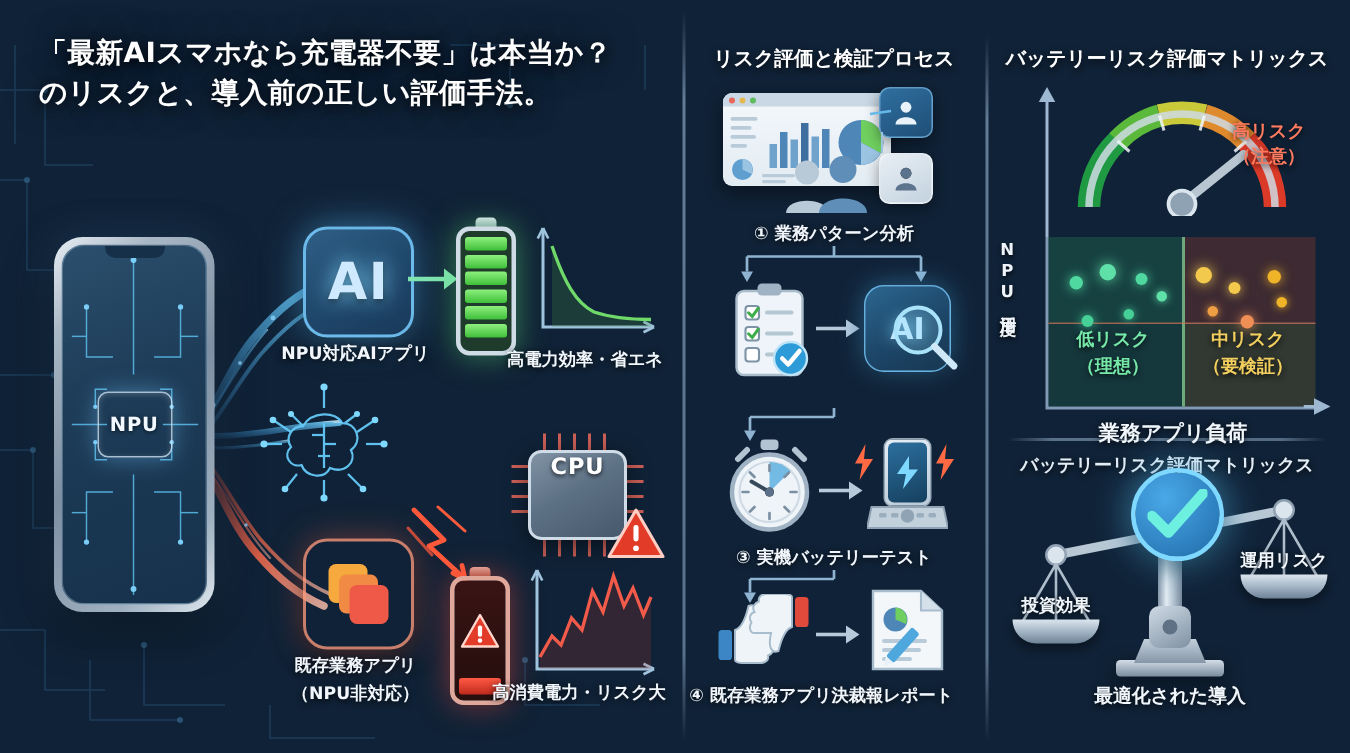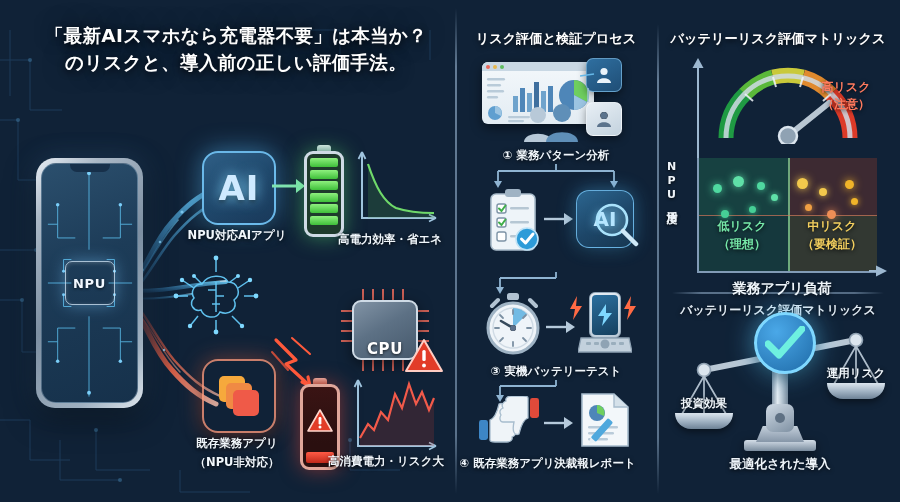--- a/index.html
+++ b/index.html
@@ -11,21 +11,21 @@
       radial-gradient(ellipse 420px 300px at 88% 78%, rgba(24,62,104,.40) 0%, rgba(0,0,0,0) 72%),
       linear-gradient(160deg,#27465f 0%,#1b3consulta 0%,#16304a 28%,#112840 52%,#0d1f34 78%,#0a1828 100%);
     background-color:#102237;}
   
   .abs{position:absolute;}
   .lbl{position:absolute;color:#eef4f9;font-weight:700;letter-spacing:.2px;
        text-shadow:0 1px 3px rgba(0,0,0,.75);white-space:nowrap;}
   
   #title{position:absolute;left:26px;top:22px;width:420px;color:#fff;font-weight:700;
     font-size:18.5px;line-height:1.47;letter-spacing:.3px;
-    text-shadow:0 2px 7px rgba(0,0,0,.85),0 0 22px rgba(0,0,0,.5);text-align:center;}
+    text-shadow:0 2px 7px rgba(0,0,0,.85),0 0 22px rgba(0,0,0,.5);}
   #title div{white-space:nowrap;}
   
   .vdiv{position:absolute;width:2px;border-radius:2px;
     background:linear-gradient(to bottom,rgba(140,170,200,0) 0%,rgba(150,178,206,.62) 12%,rgba(150,178,206,.55) 88%,rgba(140,170,200,0) 100%);}
   .hdiv{position:absolute;height:2px;border-radius:2px;
     background:linear-gradient(to right,rgba(140,170,200,0) 0%,rgba(150,178,206,.55) 14%,rgba(150,178,206,.5) 86%,rgba(140,170,200,0) 100%);}
   
   .phead{position:absolute;color:#ffffff;font-weight:700;font-size:13.2px;
     text-shadow:0 2px 5px rgba(0,0,0,.8);white-space:nowrap;}
   
@@ -322,21 +322,21 @@
           <path d="M0 52 H11"></path>
         <path d="M77 22 H88"></path>
           <path d="M77 32 H88"></path>
           <path d="M77 42 H88"></path>
           <path d="M77 52 H88"></path>
       </g>
     </svg>
     <div style="position:absolute;inset:0;border-radius:9px;
       background:linear-gradient(150deg,#8193a5 0%,#5d7185 45%,#46596c 100%);
       border:2px solid #cfdbe6;box-shadow:0 4px 14px rgba(0,0,0,.5);
-      display:flex;align-items:flex-end;justify-content:center;">
+      display:flex;align-items:flex-start;justify-content:center;">
       <span style="color:#fff;font-size:15px;font-weight:700;letter-spacing:.6px;text-shadow:0 1px 3px rgba(0,0,0,.7);">CPU</span>
     </div>
   </div>
 
   <svg class="abs" style="left:404px;top:338px;width:40px;height:36px;" viewBox="0 0 40 36">
     <path d="M20 2 L38 33 H2 Z" fill="#e23c28" stroke="#ffcdc3" stroke-width="2" stroke-linejoin="round"></path>
     <rect x="18.3" y="12" width="3.4" height="11" rx="1.6" fill="#fff"></rect>
     <circle cx="20" cy="27.5" r="1.9" fill="#fff"></circle>
   </svg>
 

